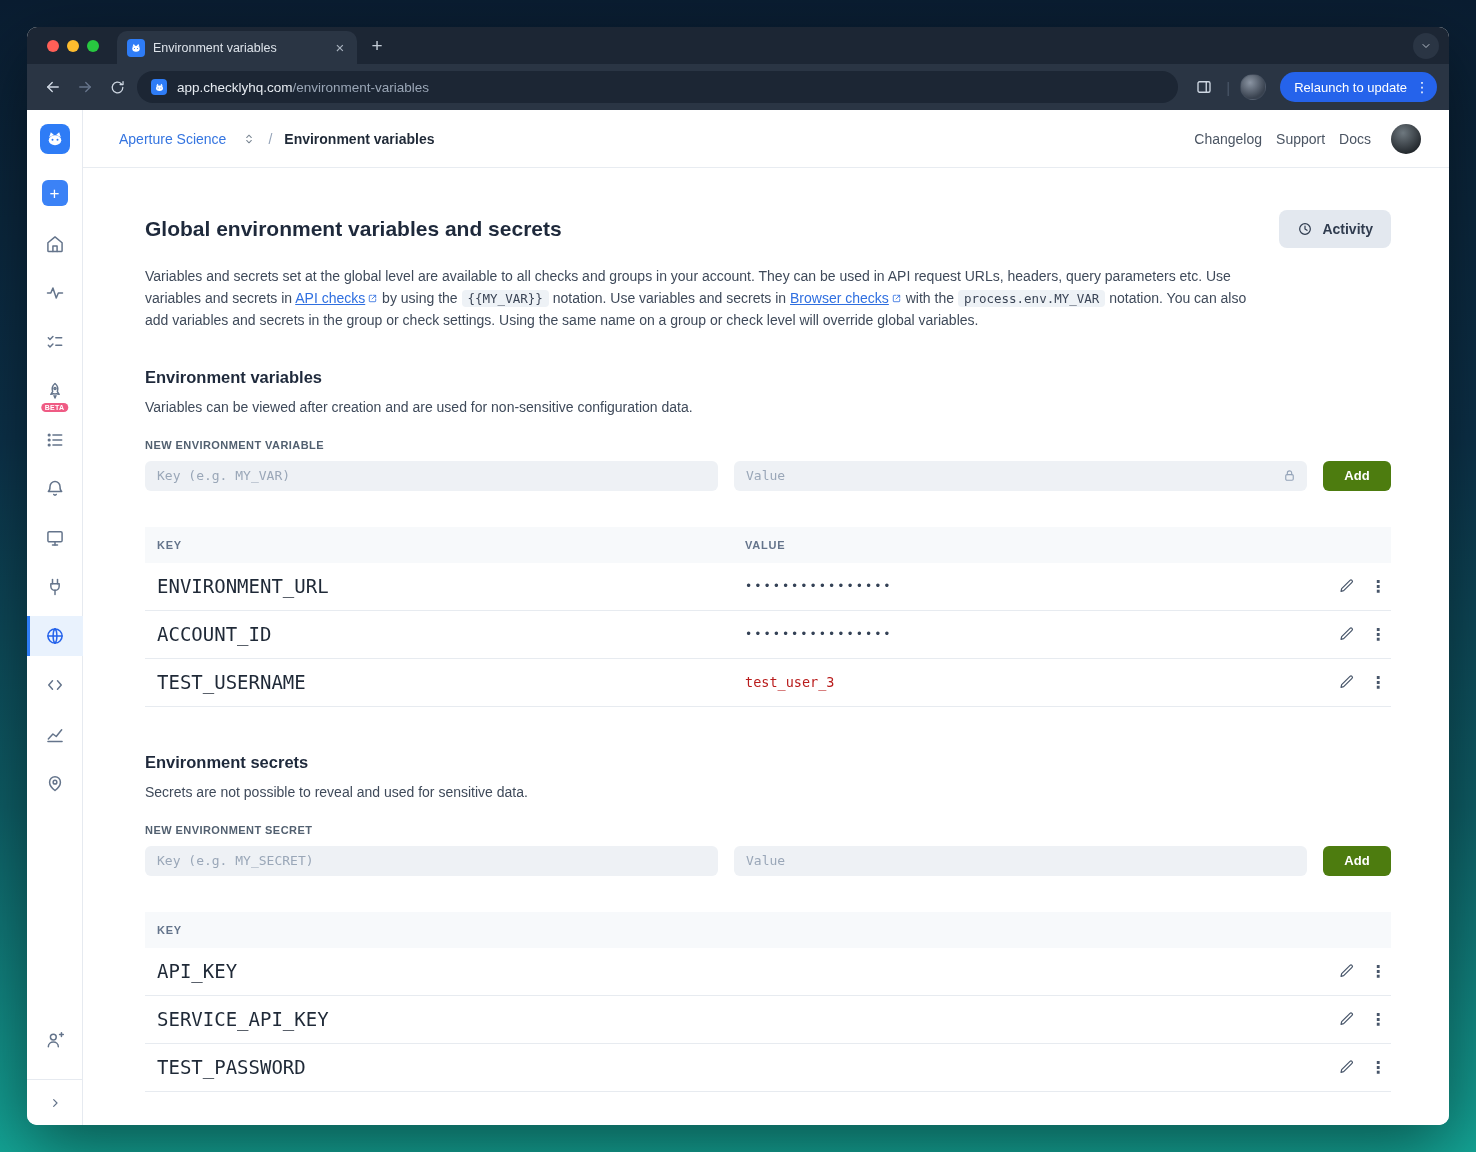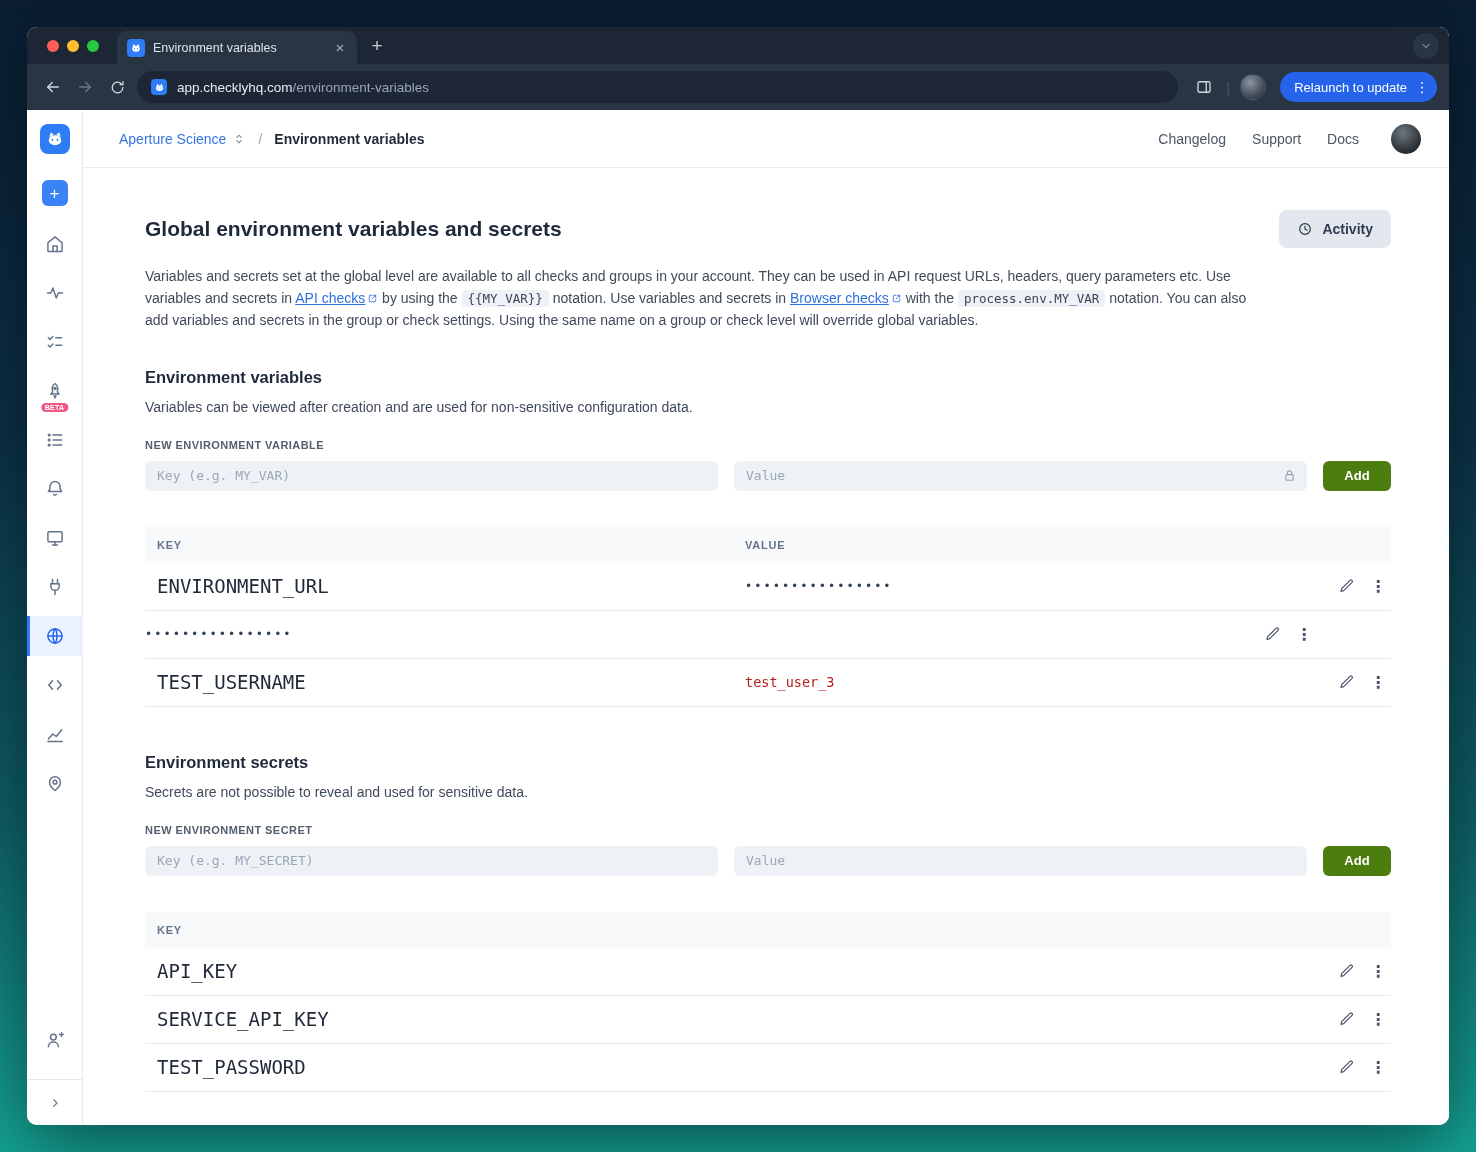--- a/index.html
+++ b/index.html
@@ -54,24 +54,24 @@
   .nav-item { width:56px; height:40px; display:flex; align-items:center; justify-content:center; color:#64748b; position:relative; margin-bottom:9px; }
   .nav-item svg { width:20px; height:20px; }
   .nav-item.active { background:#e9f2fd; box-shadow:inset 3px 0 0 #2f7df6; color:#2563eb; margin-bottom:9px; }
   .beta { position:absolute; bottom:-1px; left:50%; transform:translateX(-50%); background:#ef5b84; color:#fff;
     font-size:7px; font-weight:700; padding:1px 4px; border-radius:5px; letter-spacing:.03em; }
   .sidebar-bottom { margin-top:auto; width:100%; display:flex; flex-direction:column; align-items:center; }
   .collapse-box { width:100%; height:46px; border-top:1px solid #e6eaf0; display:flex; align-items:center; justify-content:center; color:#64748b; margin-top:10px; }
 
   .main { flex:1; display:flex; flex-direction:column; min-width:0; }
   .app-header { height:58px; flex:0 0 auto; border-bottom:1px solid #e8ecf1; display:flex; align-items:center; padding:0 28px 0 36px; }
-  .account { display:flex; align-items:center; gap:6px; color:#3575e0; font-size:14px; font-weight:500; cursor:default; }
+  .account { display:flex; align-items:center; gap:16px; color:#3575e0; font-size:14px; font-weight:500; cursor:default; }
   .crumb-sep { color:#94a3b8; margin:0 12px; font-size:14px; }
   .crumb-page { color:#1f2937; font-size:14px; font-weight:600; }
-  .header-right { margin-left:auto; display:flex; align-items:center; gap:26px; }
+  .header-right { margin-left:auto; display:flex; align-items:center; gap:14px; }
   .header-link { color:#4b5563; font-size:14px; cursor:default; }
   .header-avatar { width:30px; height:30px; border-radius:50%;
     background:radial-gradient(circle at 40% 30%, #6e787f, #23282d 75%); margin-left:6px; }
 
   .content { flex:1; padding:42px 58px 0 62px; overflow:hidden; }
   .page-head { display:flex; align-items:center; justify-content:space-between; margin-bottom:18px; }
   h1.page-title { font-size:21px; font-weight:700; color:#1e293b; }
   .activity-btn { height:38px; border:none; border-radius:8px; background:#e3e8ef; color:#303c4f;
     font-size:14px; font-weight:600; font-family:inherit; display:flex; align-items:center; gap:9px; padding:0 18px; cursor:default; }
 
@@ -379,20 +379,21 @@
                 <div class="td actions">
                   <button class="icon-btn">
                       <svg class="stroke" width="16" height="16" viewBox="0 0 24 24">
                         <path d="M16.5 3.5a2.1 2.1 0 0 1 3 3L7 19l-4 1 1-4z"></path>
                       </svg>
                     </button>
                   <button class="icon-btn kebab-btn">⋮</button>
                 </div>
               </div>
               <div class="trow">
+                <div class="td key mono">ACCOUNT_ID</div>
                 <div class="td value mono dots">••••••••••••••••</div>
                 <div class="td actions">
                   <button class="icon-btn">
                       <svg class="stroke" width="16" height="16" viewBox="0 0 24 24">
                         <path d="M16.5 3.5a2.1 2.1 0 0 1 3 3L7 19l-4 1 1-4z"></path>
                       </svg>
                     </button>
                   <button class="icon-btn kebab-btn">⋮</button>
                 </div>
               </div>

